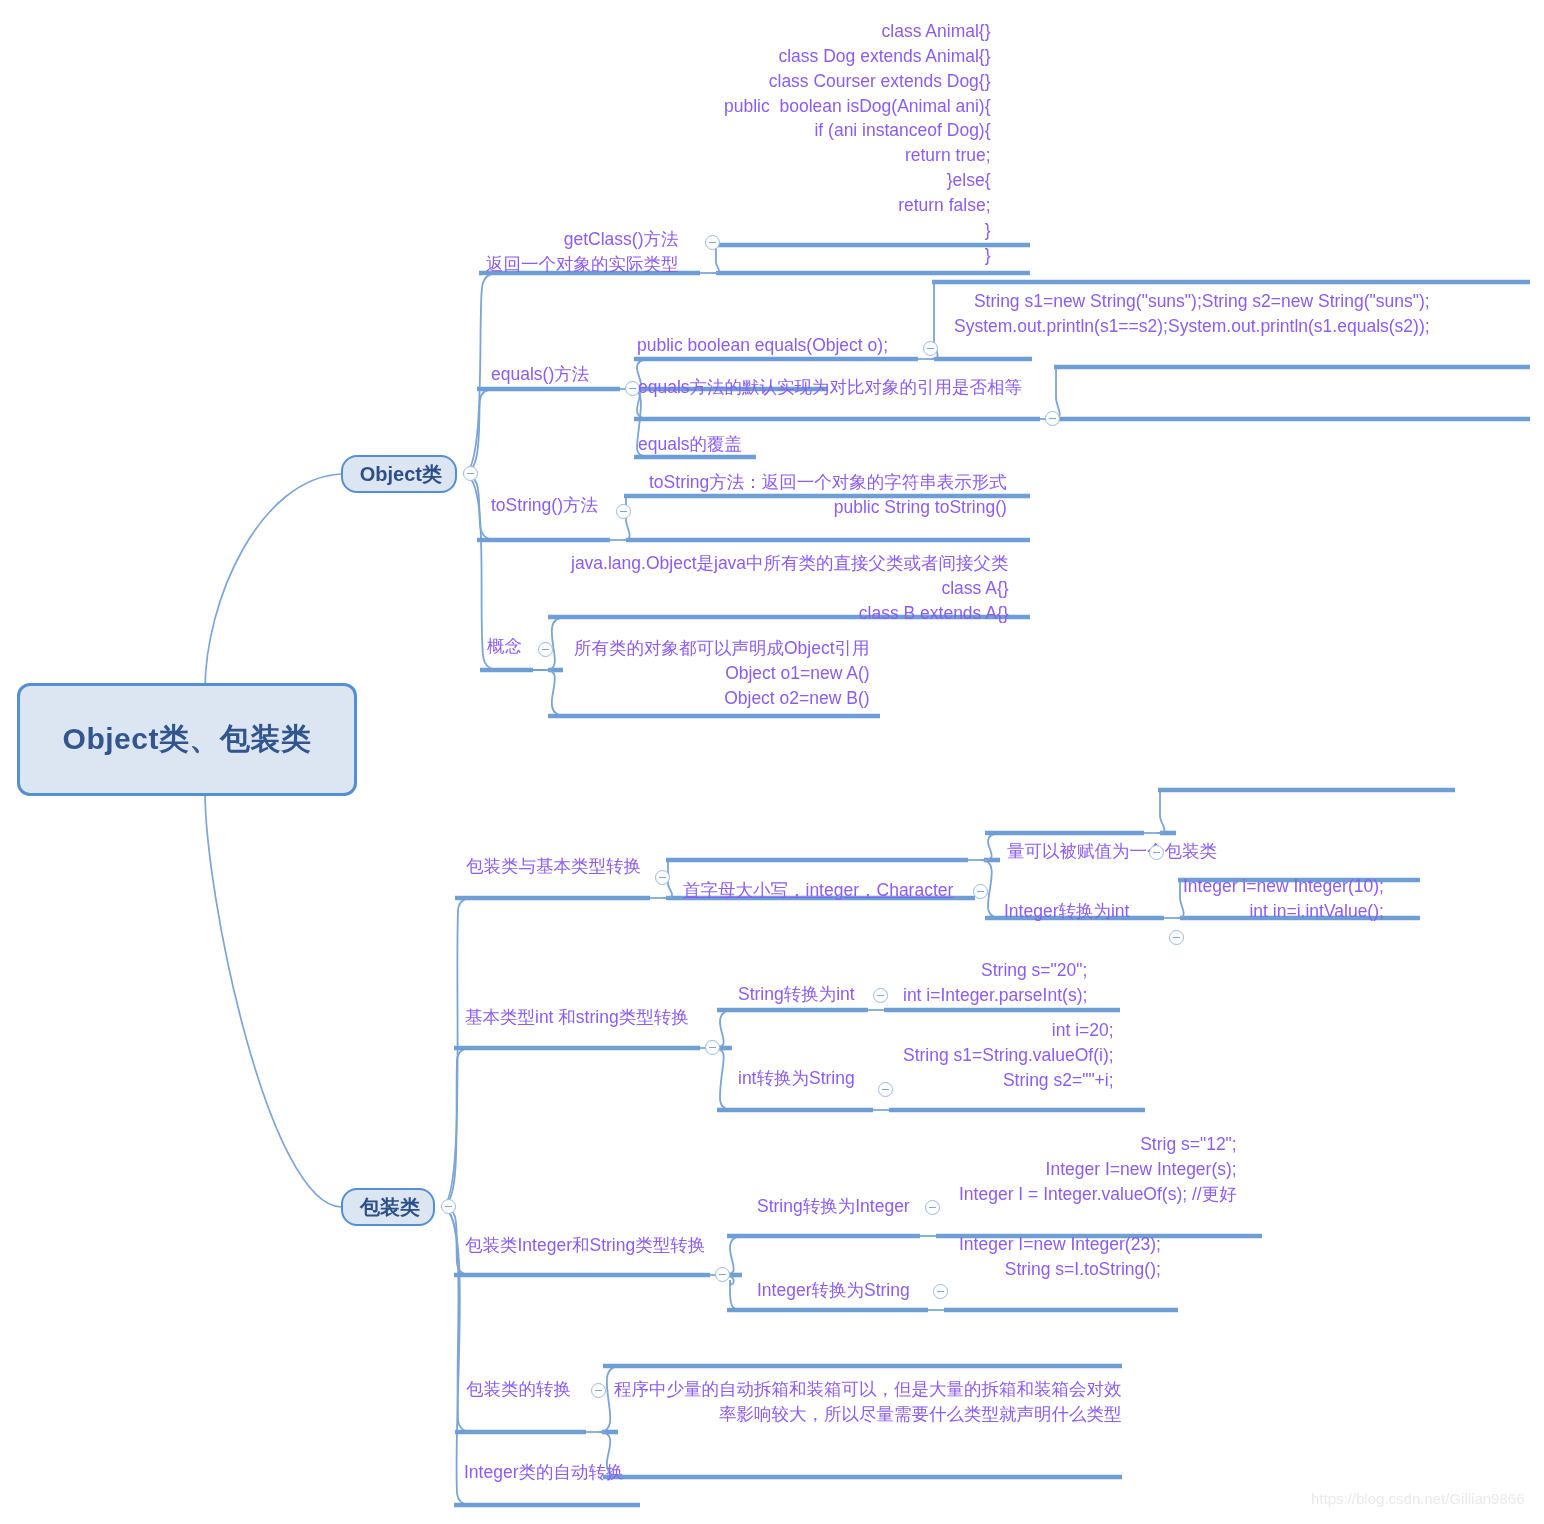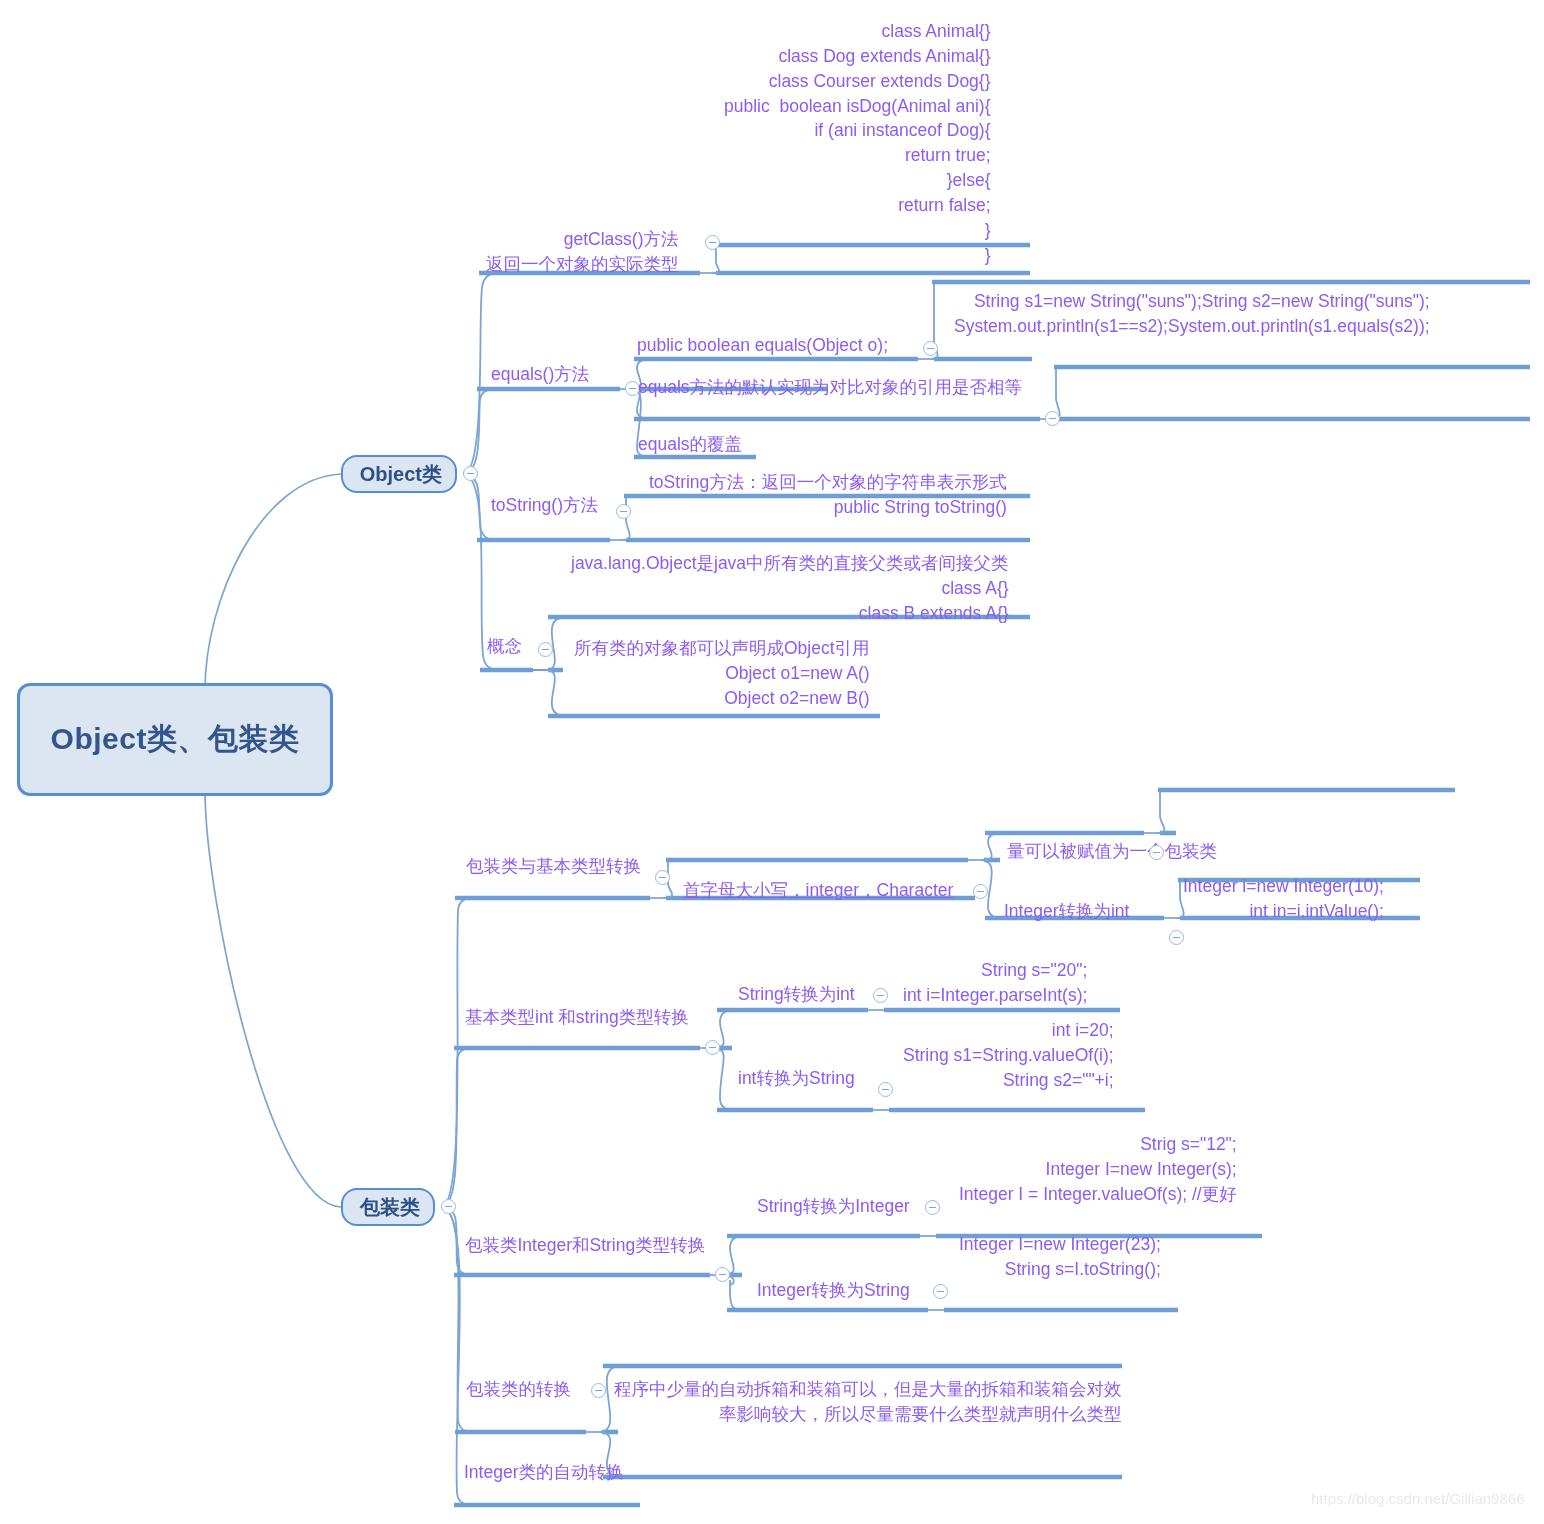--- a/index.html
+++ b/index.html
@@ -36,21 +36,21 @@
     font-size: 17.5px;
   }
   .code {
     font-size: 17.5px;
   }
   
   .root-box {
     position: absolute;
     left: 17px;
     top: 683px;
-    width: 316px;
+    width: 340px;
     height: 113px;
     box-sizing: border-box;
     background: #dce6f2;
     border: 3px solid #548ed4;
     border-radius: 13px;
     display: flex;
     align-items: center;
     justify-content: center;
   }
   .root-box .root-text {

